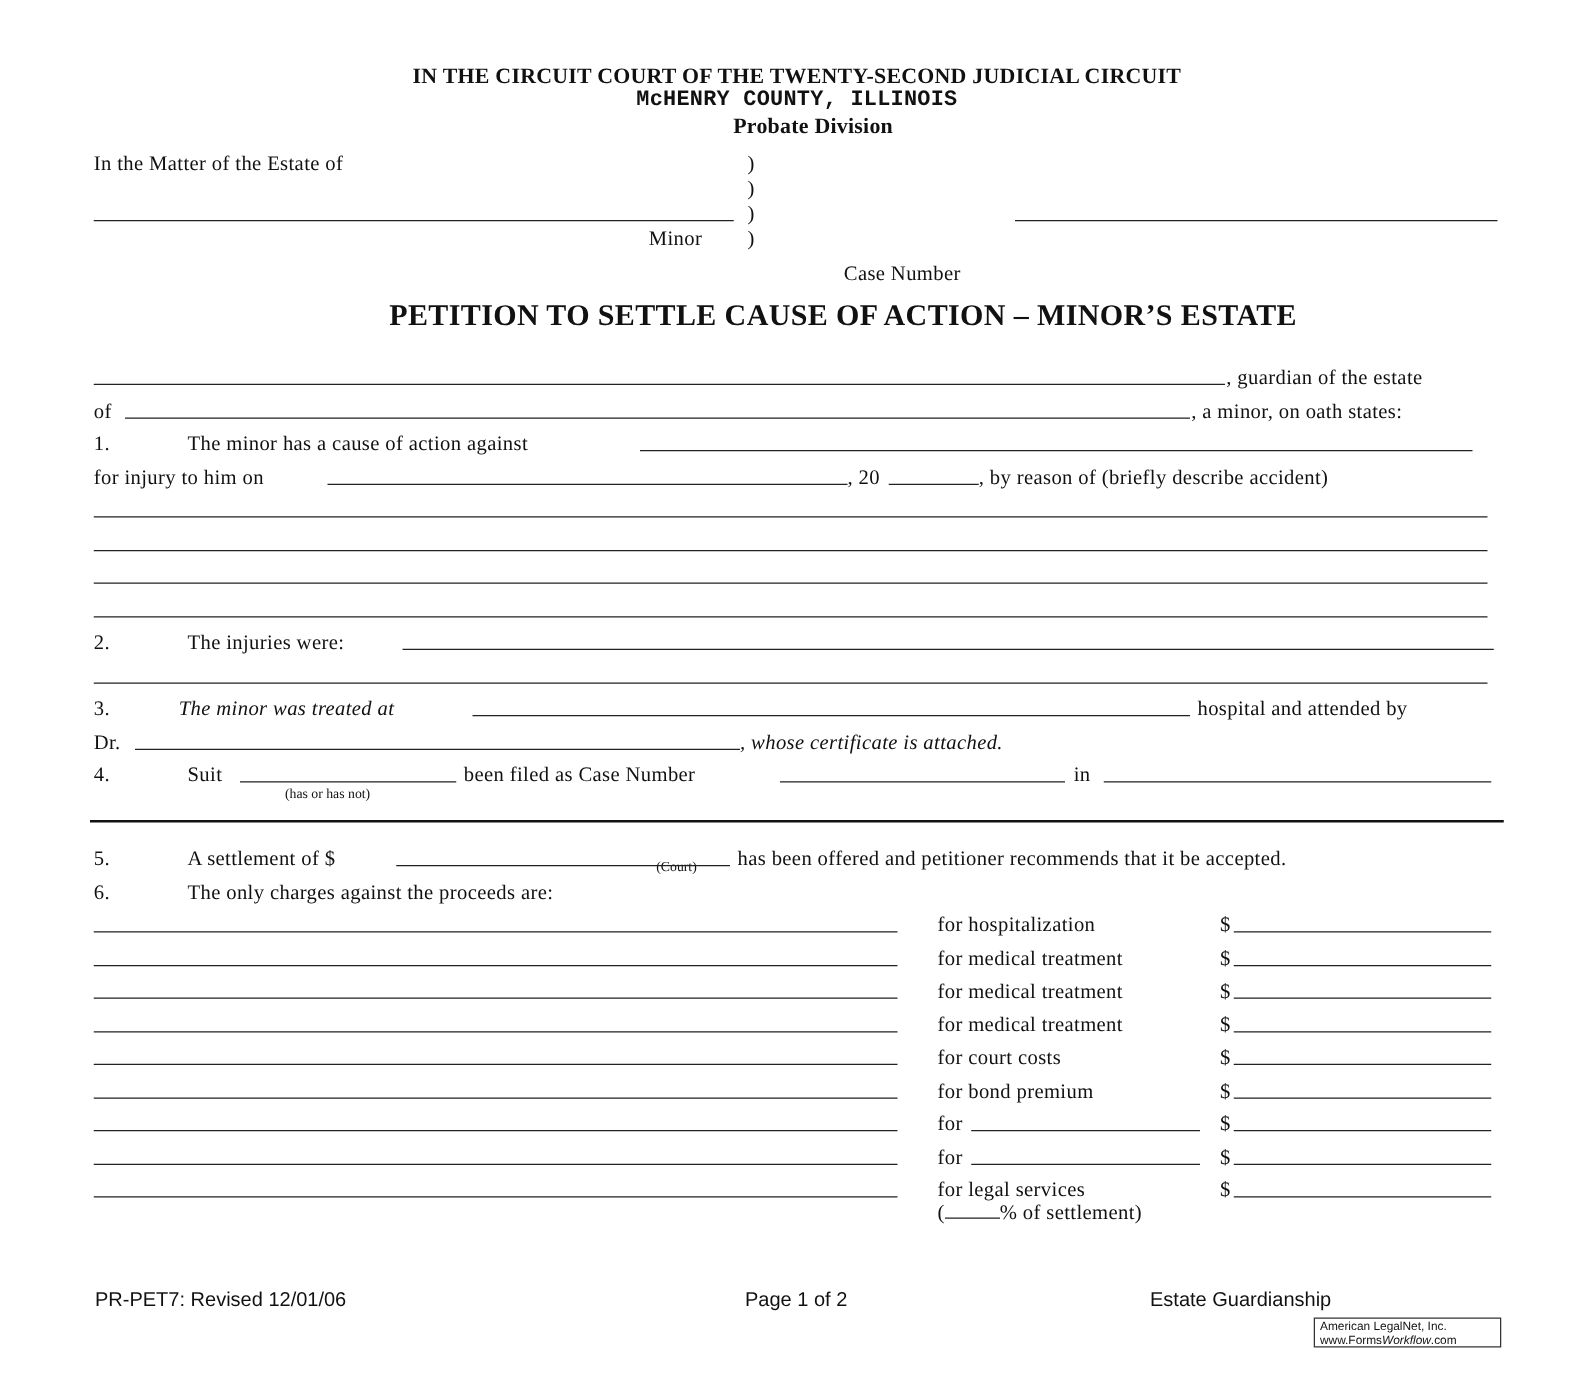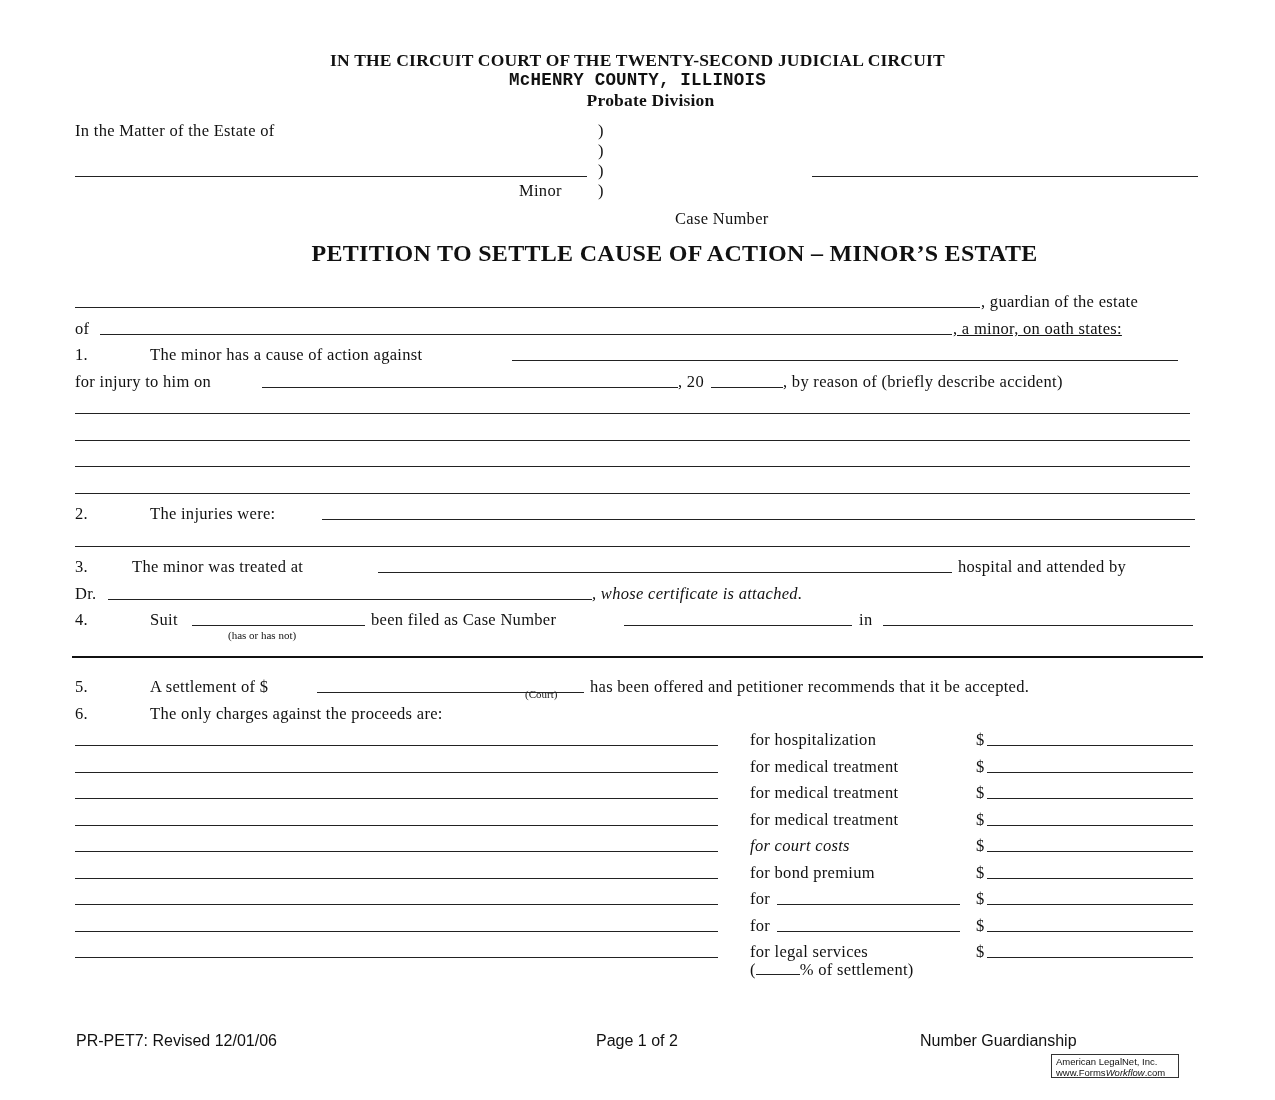--- a/index.html
+++ b/index.html
@@ -6,21 +6,21 @@
   body { width:1275px; height:1100px; position:relative; overflow:hidden;
          font-family:"Liberation Serif","DejaVu Serif",serif; color:#111; }
   .abs { position:absolute; white-space:nowrap; }
   .hdr { left:0; width:1275px; text-align:center; font-weight:bold; font-size:17.5px; letter-spacing:0.2px; }
   .t { font-size:16.5px; letter-spacing:0.3px; }
   .title { left:0; width:1275px; text-align:center; font-weight:bold; font-size:24px; letter-spacing:0.3px;padding-left:37px; }
   .line { position:absolute; border-bottom:1.3px solid #222; height:0; }
   .sub { font-size:11px; }
   .foot { font-family:"Liberation Sans","DejaVu Sans",sans-serif; font-size:16px;text-align:center; }
   .rule { position:absolute; left:72px; width:1131px; top:656px; border-top:2px solid #111; }
-  .badge { position:absolute; left:1051px; top:1054px; width:128px; height:24px; border:1px solid #333;
+  .badge { position:absolute; left:1051px; top:1054px; width:150px; height:24px; border:1px solid #333;
            font-family:"Liberation Sans","DejaVu Sans",sans-serif; font-size:9.5px; line-height:11px; padding:1px 16px 0 4px; box-sizing:border-box; }
   .badge i { font-style:italic; }
   .field { display:inline-block; border-bottom:1.3px solid #222; height:14px; vertical-align:baseline; }
 </style>
 </head>
 <body>
 
 <div class="abs hdr" style="top:50px;">IN THE CIRCUIT COURT OF THE TWENTY-SECOND JUDICIAL CIRCUIT</div>
 <div class="abs hdr" style="top:70px;font-family:Liberation Mono, monospace;">McHENRY COUNTY, ILLINOIS</div>
 <div class="abs hdr" style="top:90px;padding-left:13px;">Probate Division</div>
@@ -34,42 +34,42 @@
 <div class="line" style="left:812px; top:176px; width:386px;"></div>
 <div class="abs t" style="left:519px; top:181px;">Minor</div>
 <div class="abs t" style="left:598px; top:181px;">)</div>
 
 <div class="abs title" style="top:240px;">PETITION TO SETTLE CAUSE OF ACTION – MINOR’S ESTATE</div>
 
 <div class="line" style="left:75px; top:307px; width:905px;"></div>
 <div class="abs t" style="left:981px; top:292px;">, guardian of the estate</div>
 <div class="abs t" style="left:75px; top:319px;">of</div>
 <div class="line" style="left:100px; top:334px; width:852px;"></div>
-<div class="abs t" style="left:953px; top:319px;text-decoration:underline;">, a minor, on oath states:</div>
+<div class="abs t" style="left:953px; top:319px;">, a minor, on oath states:</div>
 
 <div class="abs t" style="left:75px; top:345px;">1.</div>
 <div class="abs t" style="left:150px; top:345px;">The minor has a cause of action against</div>
 <div class="line" style="left:512px; top:360px; width:666px;"></div>
 <div class="abs t" style="left:75px; top:372px;">for injury to him on</div>
 <div class="line" style="left:262px; top:387px; width:416px;"></div>
 <div class="abs t" style="left:678px; top:372px;">, 20</div>
 <div class="line" style="left:711px; top:387px; width:72px;"></div>
 <div class="abs t" style="left:783px; top:372px;">, by reason of (briefly describe accident)</div>
 <div class="line" style="left:75px; top:413px; width:1115px;"></div>
 <div class="line" style="left:75px; top:440px; width:1115px;"></div>
 <div class="line" style="left:75px; top:466px; width:1115px;"></div>
 <div class="line" style="left:75px; top:493px; width:1115px;"></div>
 
 <div class="abs t" style="left:75px; top:504px;">2.</div>
 <div class="abs t" style="left:150px; top:504px;">The injuries were:</div>
 <div class="line" style="left:322px; top:519px; width:873px;"></div>
 <div class="line" style="left:75px; top:546px; width:1115px;"></div>
 
 <div class="abs t" style="left:75px; top:557px;">3.</div>
-<div class="abs t" style="left:132px; top:557px;">The minor was treated at</div>
+<div class="abs t" style="left:143px; top:557px;font-style:italic;">The minor was treated at</div>
 <div class="line" style="left:378px; top:572px; width:574px;"></div>
 <div class="abs t" style="left:958px; top:557px;">hospital and attended by</div>
 <div class="abs t" style="left:75px; top:584px;">Dr.</div>
 <div class="line" style="left:108px; top:599px; width:484px;"></div>
 <div class="abs t" style="left:592px; top:584px;font-style:italic;">, whose certificate is attached.</div>
 
 <div class="abs t" style="left:75px; top:610px;">4.</div>
 <div class="abs t" style="left:150px; top:610px;">Suit</div>
 <div class="line" style="left:192px; top:625px; width:173px;"></div>
 <div class="abs t" style="left:371px; top:610px;">been filed as Case Number</div>
@@ -99,21 +99,21 @@
     <div class="line" style="left: 987px; top: 772px; width: 206px;"></div>
     <div class="line" style="left: 75px; top: 798px; width: 643px;"></div>
     <div class="abs t" style="left: 750px; top: 783px;">for medical treatment</div>
     <div class="abs t" style="left: 976px; top: 783px;">$</div>
     <div class="line" style="left: 987px; top: 798px; width: 206px;"></div>
     <div class="line" style="left: 75px; top: 825px; width: 643px;"></div>
     <div class="abs t" style="left: 750px; top: 810px;">for medical treatment</div>
     <div class="abs t" style="left: 976px; top: 810px;">$</div>
     <div class="line" style="left: 987px; top: 825px; width: 206px;"></div>
     <div class="line" style="left: 75px; top: 851px; width: 643px;"></div>
-    <div class="abs t" style="left: 750px; top: 836px; font-style: italic;">for court costs</div>
+    <div class="abs t" style="left: 750px; top: 836px;">for court costs</div>
     <div class="abs t" style="left: 976px; top: 836px;">$</div>
     <div class="line" style="left: 987px; top: 851px; width: 206px;"></div>
     <div class="line" style="left: 75px; top: 878px; width: 643px;"></div>
     <div class="abs t" style="left: 750px; top: 863px;">for bond premium</div>
     <div class="abs t" style="left: 976px; top: 863px;">$</div>
     <div class="line" style="left: 987px; top: 878px; width: 206px;"></div>
     <div class="line" style="left: 75px; top: 904px; width: 643px;"></div>
     <div class="abs t" style="left: 750px; top: 889px;">for</div>
     <div class="line" style="left: 777px; top: 904px; width: 183px;"></div>
     <div class="abs t" style="left: 976px; top: 889px;">$</div>
@@ -127,17 +127,17 @@
     <div class="abs t" style="left: 750px; top: 942px;">for legal services</div>
     <div class="abs t" style="left: 976px; top: 942px;">$</div>
     <div class="line" style="left: 987px; top: 957px; width: 206px;"></div>
   </div>
 <div class="abs t" style="left:750px; top:960px;">
   <span>(</span><span class="field" style="width:44px;"></span><span>% of settlement)</span>
 </div>
 
 <div class="abs foot" style="left:76px; top:1032px;">PR-PET7: Revised 12/01/06</div>
 <div class="abs foot" style="left:596px; top:1032px;">Page 1 of 2</div>
-<div class="abs foot" style="left:920px; top:1032px;">Number Guardianship</div>
+<div class="abs foot" style="left:920px; top:1032px;">Estate Guardianship</div>
 <div class="badge">
   <div>American LegalNet, Inc.</div>
   <div><span>www.Forms</span><i>Workflow</i><span>.com</span></div>
 </div>
 
 </body></html>

